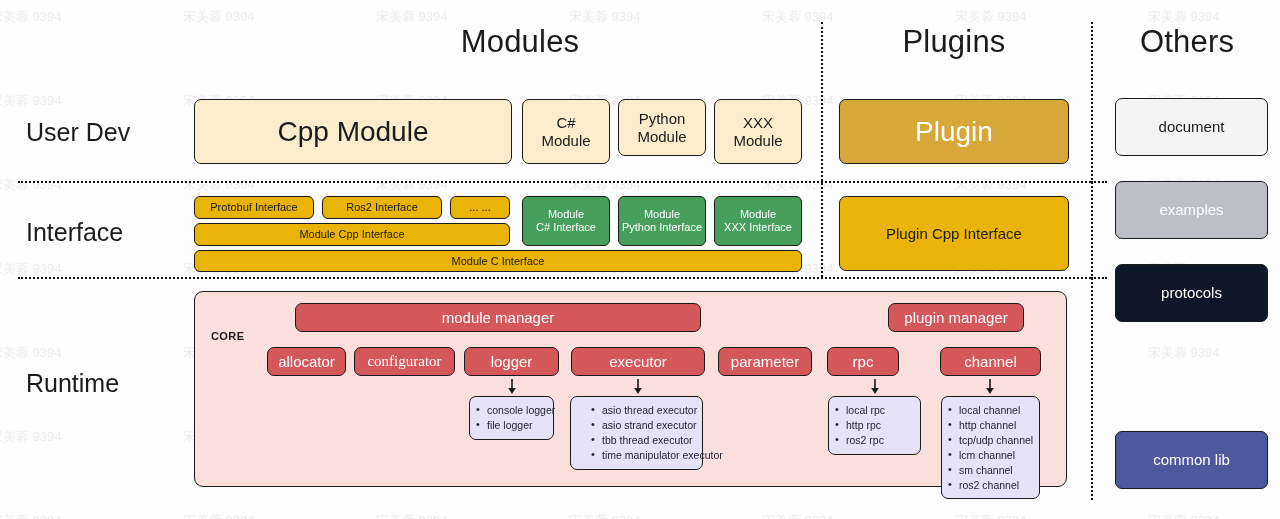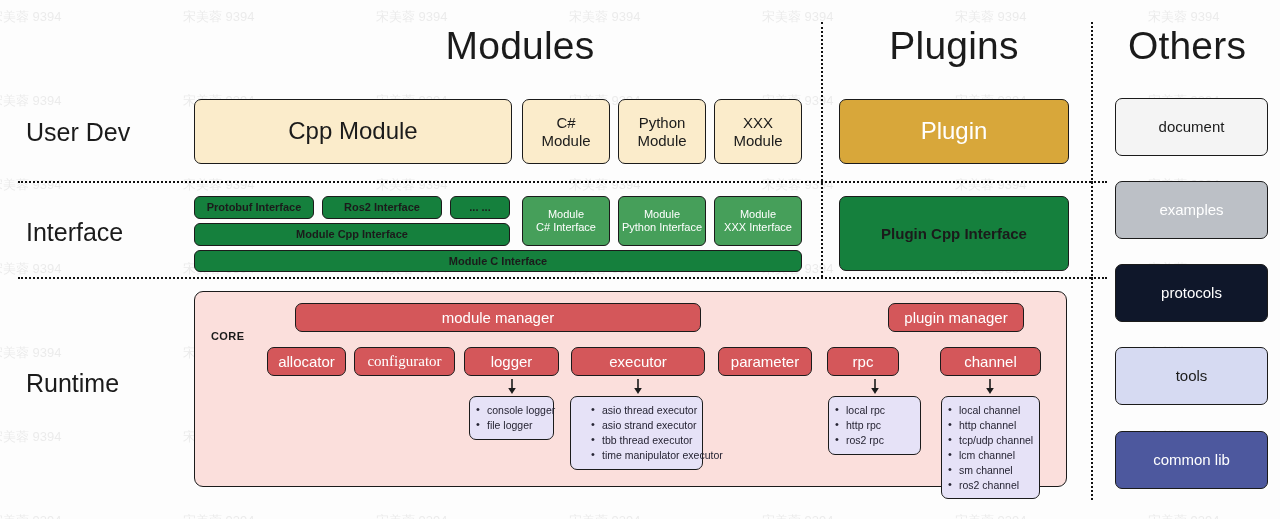--- a/index.html
+++ b/index.html
@@ -15,46 +15,46 @@
   .v-divider {
     position: absolute; width: 0; border-left: 2px dotted #111;
   }
   .h-divider {
     position: absolute; height: 0; border-top: 2px dotted #111;
   }
 
   
   .col-title {
     position: absolute; text-align: center;
-    font-size: 39px; font-weight: 400; color: #1b1b1b;
+    font-size: 31px; font-weight: 400; color: #1b1b1b;
     letter-spacing: .2px; white-space: nowrap;
   }
 
   
   .row-label {
     position: absolute; text-align: left;
     font-size: 25px; font-weight: 400; color: #1b1b1b; white-space: nowrap;
   }
 
   
   .box {
     position: absolute;
     border: 1.6px solid #1b1b1b;
     border-radius: 7px;
     display: flex; align-items: center; justify-content: center;
     text-align: center; line-height: 1.18;
     color: #1b1b1b;
   }
   .box.sm  { font-size: 11px; border-radius: 6px; }
   .box.md  { font-size: 15px; }
-  .box.xl  { font-size: 24px; }
+  .box.xl  { font-size: 28px; }
 
   .yellow      { background: #fbeccb; }
   .gold        { background: #d8a73a; color: #ffffff; }
-  .green-light { background: #15803d; font-weight: bold; }
+  .green-light { background: #eab308; }
   .green-dark  { background: #469f5a; color: #ffffff; }
   .red         { background: #d4575a; color: #ffffff; }
 
   .gray-1 { background: #f4f4f4; color:#1b1b1b; }
   .gray-2 { background: #bcc0c6; color:#ffffff; }
   .gray-3 { background: #0f172a; color:#ffffff; }
   .gray-4 { background: #d6daf2; color:#1b1b1b; }
   .gray-5 { background: #4d589e; color:#ffffff; }
 
   
@@ -161,21 +161,21 @@
   <div class="col-title" style="left:824px; top:24px; width:260px;">Plugins</div>
   <div class="col-title" style="left:1094px; top:24px; width:186px;">Others</div>
 
   <div class="row-label" style="left:26px; top:118px;">User Dev</div>
   <div class="row-label" style="left:26px; top:218px;">Interface</div>
   <div class="row-label" style="left:26px; top:369px;">Runtime</div>
 
   <div class="box xl yellow" style="left:194px; top:99px; width:318px; height:65px;">Cpp Module</div>
   <div class="box md yellow multiline" style="left:522px; top:99px; width:88px; height:65px; white-space:pre-line;">C#
 Module</div>
-  <div class="box md yellow multiline" style="left:618px; top:99px; width:88px; height:65px; white-space:pre-line;">Python
+  <div class="box md yellow multiline" style="left:618px; top:99px; width:88px; height:57px; white-space:pre-line;">Python
 Module</div>
   <div class="box md yellow multiline" style="left:714px; top:99px; width:88px; height:65px; white-space:pre-line;">XXX
 Module</div>
 
   <div class="box xl gold" style="left:839px; top:99px; width:230px; height:65px;">Plugin</div>
 
   <div class="box sm green-light" style="left:194px; top:196px; width:120px; height:23px;">Protobuf Interface</div>
   <div class="box sm green-light" style="left:322px; top:196px; width:120px; height:23px;">Ros2 Interface</div>
   <div class="box sm green-light" style="left:450px; top:196px; width:60px; height:23px;">... ...</div>
 
@@ -258,16 +258,15 @@
         <li>tcp/udp channel</li>
         <li>lcm channel</li>
         <li>sm channel</li>
         <li>ros2 channel</li>
       </ul>
   </div>
 
   <div class="box md gray-1" style="left:1115px; top:98px; width:153px; height:58px;">document</div>
   <div class="box md gray-2" style="left:1115px; top:181px; width:153px; height:58px;">examples</div>
   <div class="box md gray-3" style="left:1115px; top:264px; width:153px; height:58px;">protocols</div>
-  <div class="box md gray-4" style="left:1115px; top:347px; width:153px; height:58px;">tools</div>
   <div class="box md gray-5" style="left:1115px; top:431px; width:153px; height:58px;">common lib</div>
 
 </div>
 
 </body></html>

